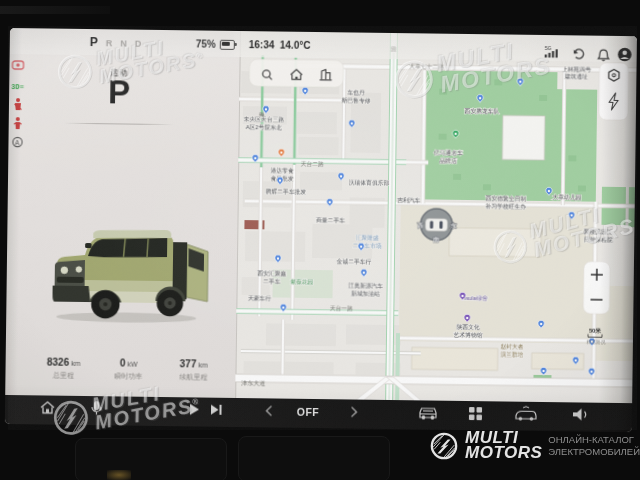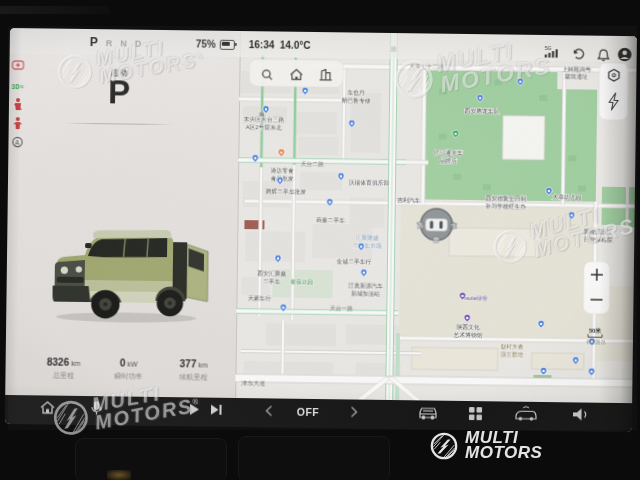--- a/index.html
+++ b/index.html
@@ -467,20 +467,21 @@
         <line x1="8" y1="26" x2="26" y2="8"></line>
           <line x1="7" y1="32" x2="30" y2="6"></line>
           <line x1="9" y1="37" x2="22" y2="22"></line>
         <line x1="34" y1="54" x2="53" y2="34"></line>
           <line x1="30" y1="54" x2="52" y2="28"></line>
           <line x1="38" y1="52" x2="51" y2="39"></line>
       </g>
       <path d="M22 34 L38 16 L44 16 L32 30 L40 27 L22 46 L16 46 L29 31 Z" fill="#e4e4e4"></path>
     </svg>
     <div class="bt">MULTI<br>MOTORS</div>
+    <div class="rt">ОНЛАЙН-КАТАЛОГ<br>ЭЛЕКТРОМОБИЛЕЙ</div>
   </div>
   <svg width="640" height="480" style="position:absolute;left:0;top:0;z-index:90;pointer-events:none;opacity:0.03;">
     <filter id="nz" x="0%" y="0%" width="100%" height="100%">
         <feTurbulence type="fractalNoise" baseFrequency="0.9" numOctaves="2" stitchTiles="stitch"></feTurbulence>
     <feColorMatrix type="matrix" values="0 0 0 0 0.5, 0 0 0 0 0.5, 0 0 0 0 0.5, 0.6 0.6 0.6 0 0"></feColorMatrix>
       </filter>
     <rect x="8" y="26" width="629" height="404" filter="url(#nz)"></rect>
   </svg>
 </div>
 

